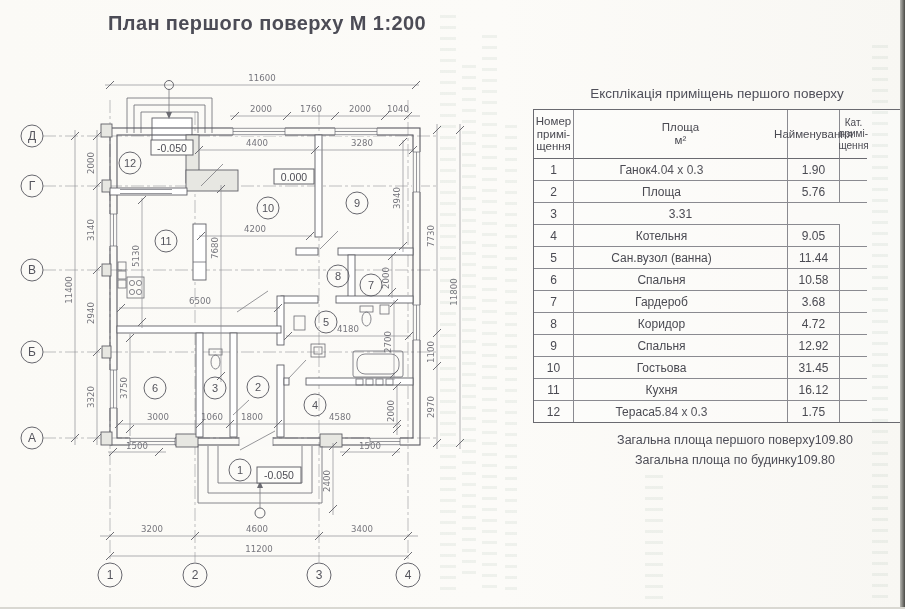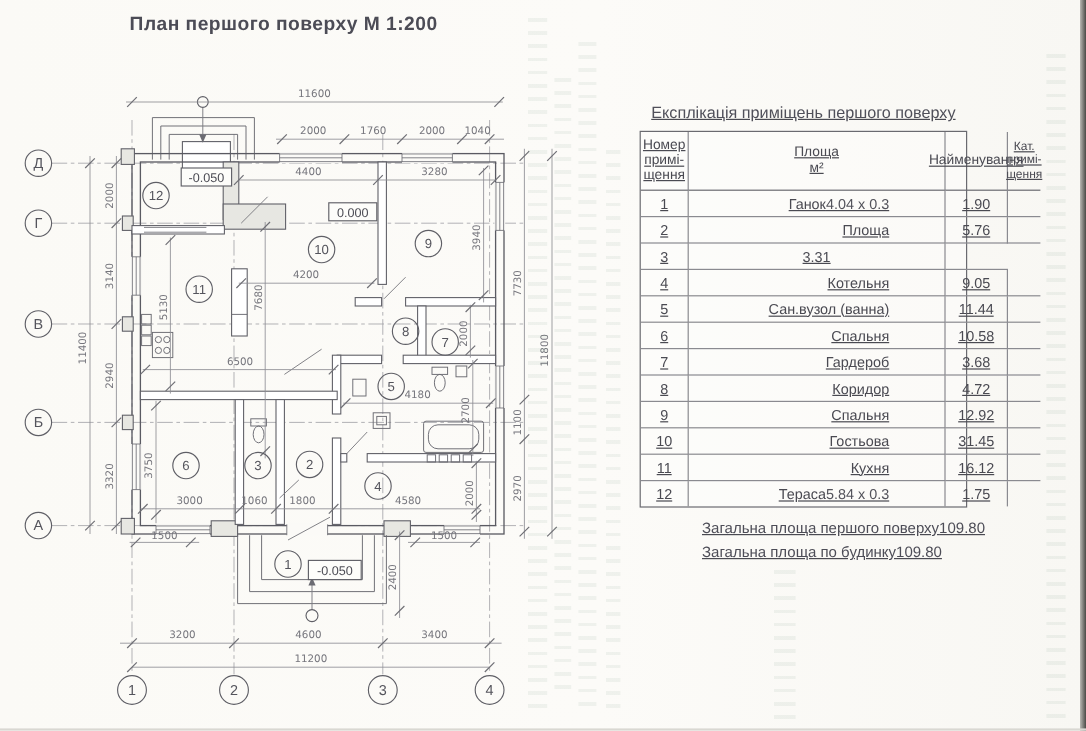--- a/index.html
+++ b/index.html
@@ -1,57 +1,57 @@
 <!DOCTYPE html>
 <html><head>
 <meta charset="utf-8">
 <style>
   html,body{margin:0;padding:0;}
   body{width:905px;height:609px;overflow:hidden;background:#fbfaf7;
        font-family:"Liberation Sans",sans-serif;position:relative;}
   .page{position:absolute;inset:0;background:linear-gradient(90deg,#fbfaf6 0%,#fcfbf8 55%,#f8f7f3 100%);}
-  .page-title{position:absolute;left:108px;top:12px;font-size:16px;font-weight:bold;
+  .page-title{position:absolute;left:108px;top:12px;font-size:20px;font-weight:bold;
        color:#4c4c56;letter-spacing:.4px;margin:0;}
   svg{position:absolute;left:0;top:0;}
   
   .axisline{stroke:#a3a3a8;stroke-width:.7;stroke-dasharray:13 3 3 3;fill:none;}
   .owall{stroke:#5a5a62;stroke-width:1.1;fill:none;}
   .iwall{stroke:#5f5f66;stroke-width:.9;fill:#ffffff;}
   .pier{stroke:#5f5f66;stroke-width:.9;fill:#e7e7e2;}
   .win{stroke:#6b6b72;stroke-width:.7;}
   .winbg{fill:#fbfaf7;stroke:none;}
   .fixture{stroke:#6b6b72;stroke-width:.8;fill:none;}
   .dimline{stroke:#8d8d93;stroke-width:.7;fill:none;}
   .tick{stroke:#6e6e74;stroke-width:1;}
   .leader{stroke:#7c7c82;stroke-width:.8;fill:none;}
   .dim-text{font-family:"DejaVu Sans",sans-serif;font-size:8.6px;fill:#76767d;text-anchor:middle;}
   .marker{stroke:#5f5f66;stroke-width:.95;fill:none;}
   .marker-text{font-family:"Liberation Sans",sans-serif;font-size:11px;fill:#54545c;text-anchor:middle;}
   .axis-text{font-family:"Liberation Sans",sans-serif;font-size:12px;fill:#54545c;text-anchor:middle;}
   .level-box{stroke:#5f5f66;stroke-width:.95;fill:#fdfdfa;}
   .level-text{font-family:"Liberation Sans",sans-serif;font-size:10.5px;fill:#4d4d55;text-anchor:middle;}
   
-  .expl{position:absolute;left:533px;top:86px;width:273px;color:#4a4a52;text-decoration:underline;}
+  .expl{position:absolute;left:533px;top:86px;width:368px;color:#4a4a52;}
   .expl-title{text-align:center;font-size:13.5px;margin-bottom:8px;color:#50505a;}
   .grid{border:1.5px solid #6a6a70;background:rgba(255,255,255,.35);}
   .tr{display:grid;grid-template-columns:40px 214px 52px 27px;}
   .tr .td{border-right:1px solid #8a8a90;border-bottom:1px solid #8a8a90;
           display:flex;align-items:center;font-size:12px;}
   .tr .td:last-child{border-right:none;}
   .tr:last-child .td{border-bottom:none;}
   .thead .td{justify-content:center;text-align:center;white-space:pre-line;
              line-height:1.12;height:48px;font-size:11.5px;border-bottom:1.5px solid #6a6a70;}
   .thead .td.c-cat{font-size:10px;}
   .row .td{height:21px;}
   .c-num{justify-content:center;}
-  .c-name{padding:0 6px 0 8px;justify-content:flex-end;}
+  .c-name{padding:0 6px 0 8px;justify-content:center;}
   .c-name .note{padding-right:40px;color:#54545c;}
   .c-area{justify-content:center;}
   .totals{margin-top:10px;}
-  .tline{display:flex;width:300px;margin-left:52px;justify-content:flex-start;
+  .tline{display:flex;width:300px;margin-left:52px;justify-content:center;
          font-size:12.5px;margin-bottom:6px;color:#4d4d57;}
   
   .bleed{position:absolute;opacity:.07;pointer-events:none;
          background:repeating-linear-gradient(180deg,transparent 0 5px,#3f6e52 5px 8px,transparent 8px 11px);}
   .edge{position:absolute;right:0;top:0;width:5px;height:609px;
         background:linear-gradient(90deg,#b9b9b4,#4a4a46);}
   .edge-b{position:absolute;left:0;bottom:0;width:905px;height:2px;background:#d9d8d2;}
 </style>
 </head>
 <body>

